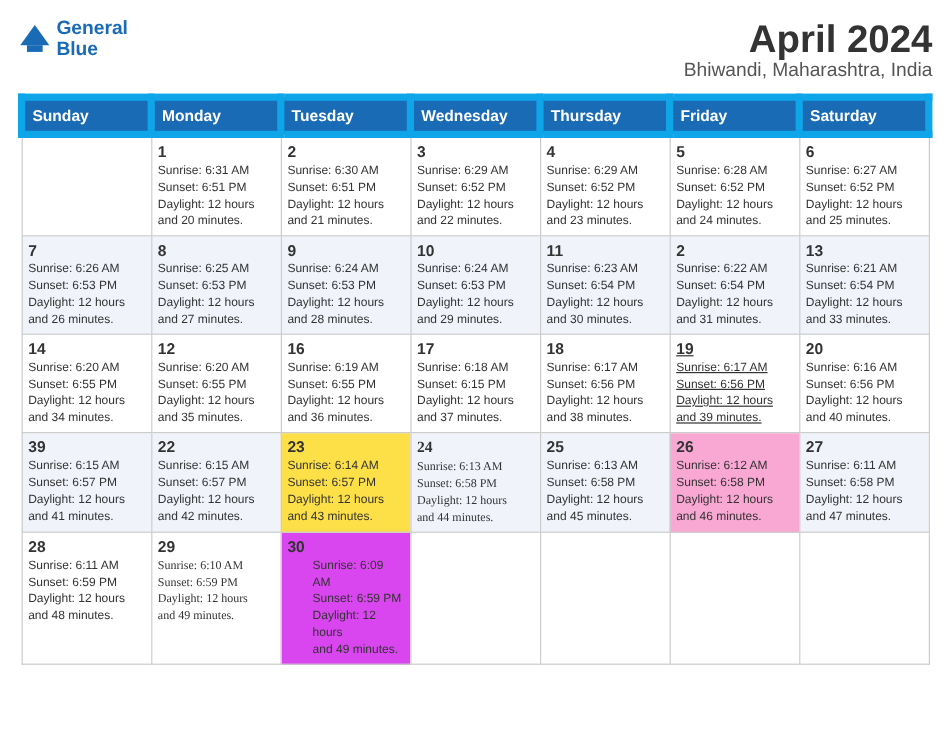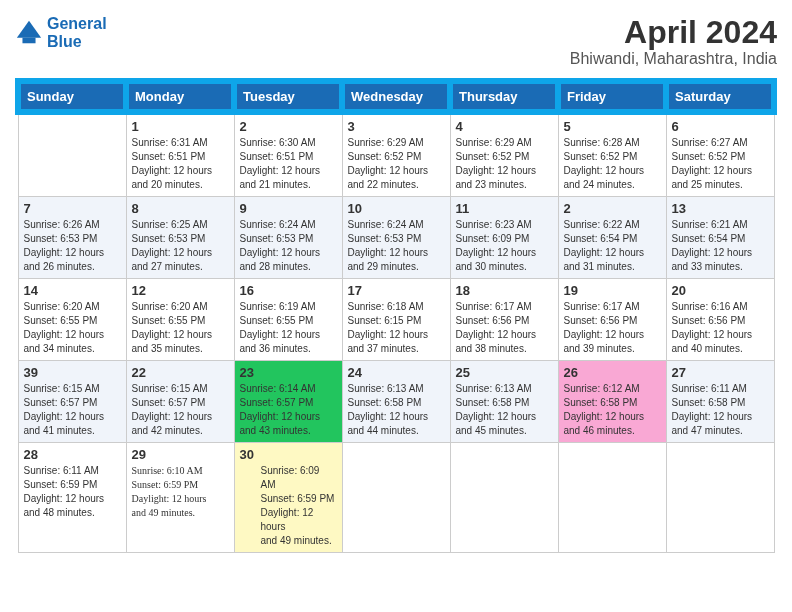--- a/index.html
+++ b/index.html
@@ -192,21 +192,21 @@
           <td style="background-color: rgb(240, 244, 250);">
             <span class="day-num">10</span>
             <div class="cell-info" style="white-space: pre-line;">Sunrise: 6:24 AM
 Sunset: 6:53 PM
 Daylight: 12 hours
 and 29 minutes.</div>
           </td>
           <td style="background-color: rgb(240, 244, 250);">
             <span class="day-num">11</span>
             <div class="cell-info" style="white-space: pre-line;">Sunrise: 6:23 AM
-Sunset: 6:09 PM
+Sunset: 6:54 PM
 Daylight: 12 hours
 and 30 minutes.</div>
           </td>
           <td style="background-color: rgb(240, 244, 250);">
             <span class="day-num">2</span>
             <div class="cell-info" style="white-space: pre-line;">Sunrise: 6:22 AM
 Sunset: 6:54 PM
 Daylight: 12 hours
 and 31 minutes.</div>
           </td>
@@ -247,21 +247,21 @@
 Daylight: 12 hours
 and 37 minutes.</div>
           </td>
           <td style="background-color: rgb(255, 255, 255);">
             <span class="day-num">18</span>
             <div class="cell-info" style="white-space: pre-line;">Sunrise: 6:17 AM
 Sunset: 6:56 PM
 Daylight: 12 hours
 and 38 minutes.</div>
           </td>
-          <td style="background-color: rgb(255, 255, 255);">
+          <td style="background-color: rgb(255, 255, 255); text-decoration: underline;">
             <span class="day-num">19</span>
             <div class="cell-info" style="white-space: pre-line;">Sunrise: 6:17 AM
 Sunset: 6:56 PM
 Daylight: 12 hours
 and 39 minutes.</div>
           </td>
           <td style="background-color: rgb(255, 255, 255);">
             <span class="day-num">20</span>
             <div class="cell-info" style="white-space: pre-line;">Sunrise: 6:16 AM
 Sunset: 6:56 PM
@@ -277,28 +277,28 @@
 Daylight: 12 hours
 and 41 minutes.</div>
           </td>
           <td style="background-color: rgb(240, 244, 250);">
             <span class="day-num">22</span>
             <div class="cell-info" style="white-space: pre-line;">Sunrise: 6:15 AM
 Sunset: 6:57 PM
 Daylight: 12 hours
 and 42 minutes.</div>
           </td>
-          <td style="background-color: #22c55e;">
+          <td style="background-color: #fde047;">
             <span class="day-num">23</span>
             <div class="cell-info" style="white-space: pre-line;">Sunrise: 6:14 AM
 Sunset: 6:57 PM
 Daylight: 12 hours
 and 43 minutes.</div>
           </td>
-          <td style="background-color: rgb(240, 244, 250);">
+          <td style="background-color: rgb(240, 244, 250); font-family: Liberation Serif, serif;">
             <span class="day-num">24</span>
             <div class="cell-info" style="white-space: pre-line;">Sunrise: 6:13 AM
 Sunset: 6:58 PM
 Daylight: 12 hours
 and 44 minutes.</div>
           </td>
           <td style="background-color: rgb(240, 244, 250);">
             <span class="day-num">25</span>
             <div class="cell-info" style="white-space: pre-line;">Sunrise: 6:13 AM
 Sunset: 6:58 PM
@@ -328,21 +328,21 @@
 Daylight: 12 hours
 and 48 minutes.</div>
           </td>
           <td style="background-color: rgb(255, 255, 255);">
             <span class="day-num">29</span>
             <div class="cell-info" style="white-space: pre-line; font-family: Liberation Serif, serif;">Sunrise: 6:10 AM
 Sunset: 6:59 PM
 Daylight: 12 hours
 and 49 minutes.</div>
           </td>
-          <td style="background-color: #fef9c3;">
+          <td style="background-color: #d946ef;">
             <span class="day-num">30</span>
             <div class="cell-info" style="white-space: pre-line; margin-left: 21px;">Sunrise: 6:09 AM
 Sunset: 6:59 PM
 Daylight: 12 hours
 and 49 minutes.</div>
           </td>
           <td style="background-color: rgb(255, 255, 255);"></td>
           <td style="background-color: rgb(255, 255, 255);"></td>
           <td style="background-color: rgb(255, 255, 255);"></td>
           <td style="background-color: rgb(255, 255, 255);"></td>

